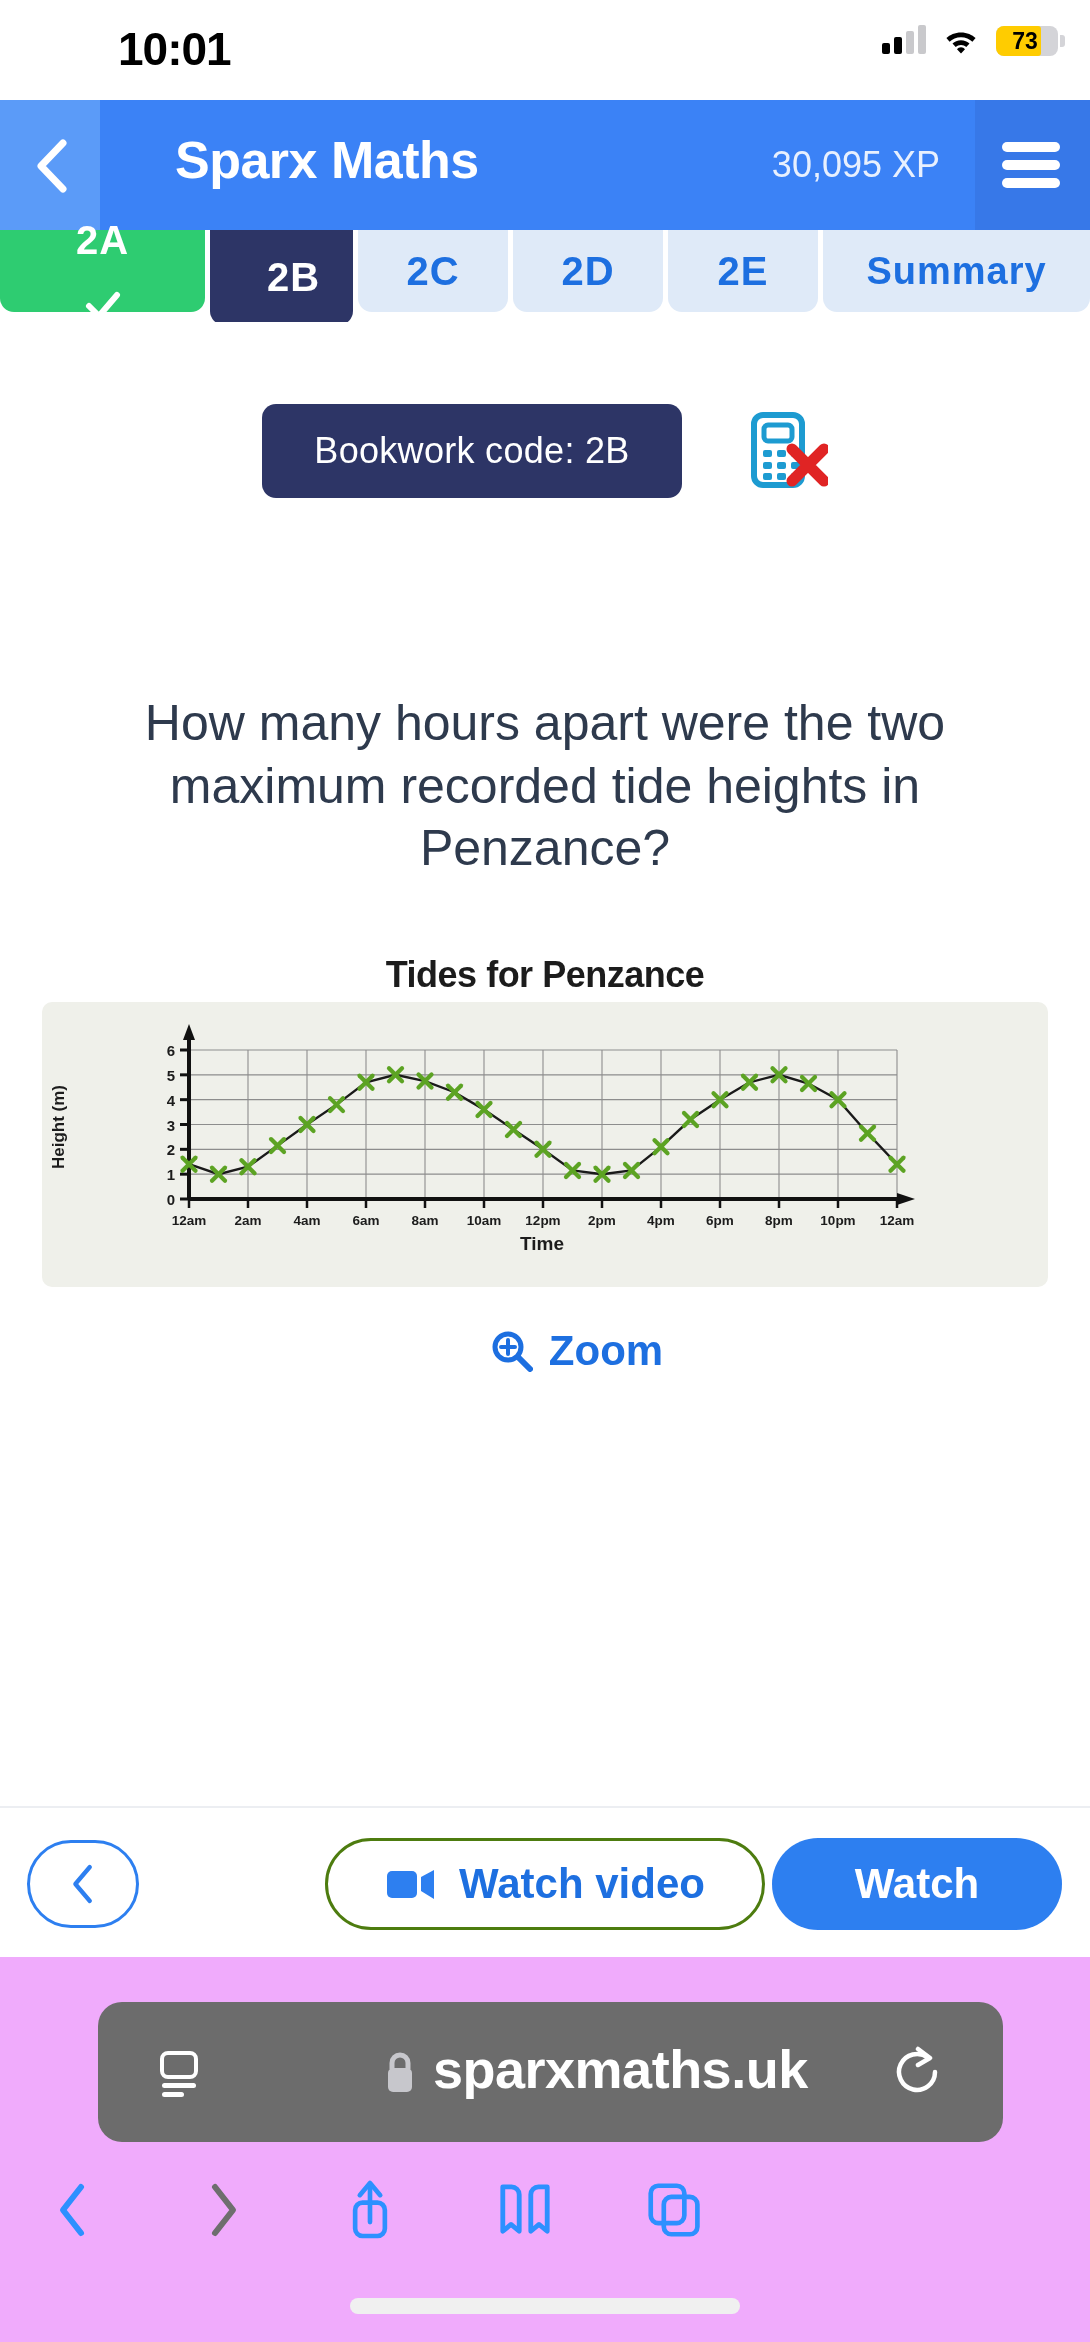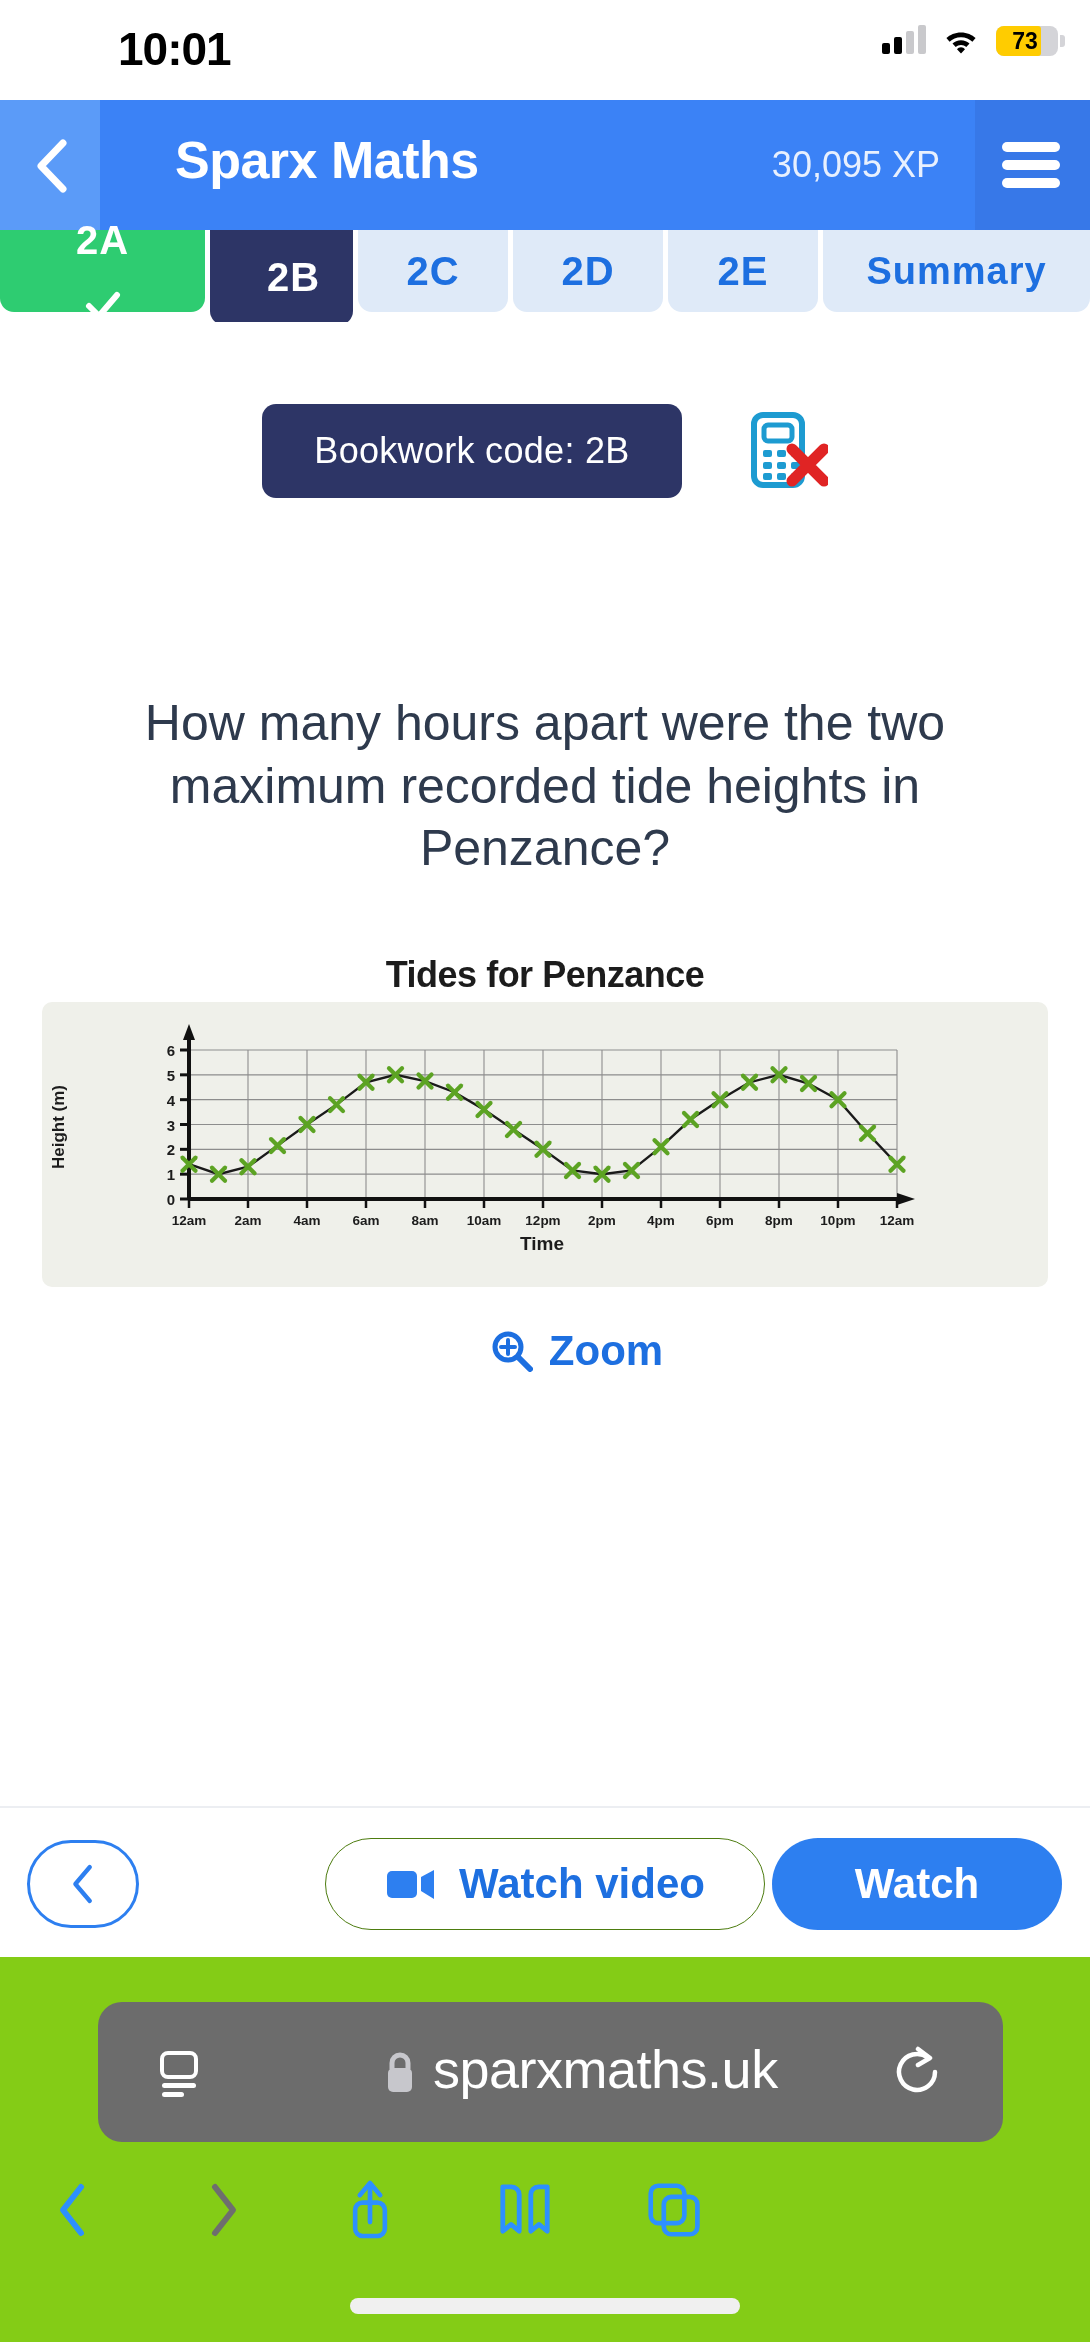--- a/index.html
+++ b/index.html
@@ -140,36 +140,37 @@
     background:#fff; border-top:2px solid #eceef2;
     display:flex; align-items:center;
   }
   .prev-btn {
     position:absolute; left:27px; top:32px; width:112px; height:88px;
     border:3px solid #2d7ff0; border-radius:44px; background:#fff;
     display:flex; align-items:center; justify-content:center; cursor:pointer;
   }
   .watch-btn {
     position:absolute; left:325px; top:30px; width:440px; height:92px;
-    border:1px solid #4d7c0f; border-radius:46px; background:#fff;
+    border:3px solid #4d7c0f; border-radius:46px; background:#fff;
     display:flex; align-items:center; justify-content:center; gap:22px; cursor:pointer;
   }
   .watch-txt { font-size:42px; font-weight:bold; color:#1d6fe0; }
   .cam { width:52px; height:36px; position:relative; }
   .answer-btn {
     position:absolute; right:28px; top:30px; width:290px; height:92px;
     background:#2d7ff0; border-radius:46px;
     display:flex; align-items:center; justify-content:center; cursor:pointer;
   }
   .answer-txt { font-size:42px; font-weight:bold; color:#fff; }
 
   
   .safari {
     position:absolute; top:1957px; left:0; width:1090px; height:385px;
-    background:#84cc16;
+    background:#f0abfc;
+    font-weight:bold;
   }
   .urlbar {
     position:absolute; top:45px; left:98px; width:905px; height:140px;
     background:#6c6c6c; border-radius:24px;
     display:flex; align-items:center;
   }
   .aa-ico { position:absolute; left:56px; top:48px; width:58px; height:48px; }
   .lock-ico { position:absolute; left:285px; top:47px; width:34px; height:48px; }
   .url-txt {
     position:absolute; left:335px; top:36px;

